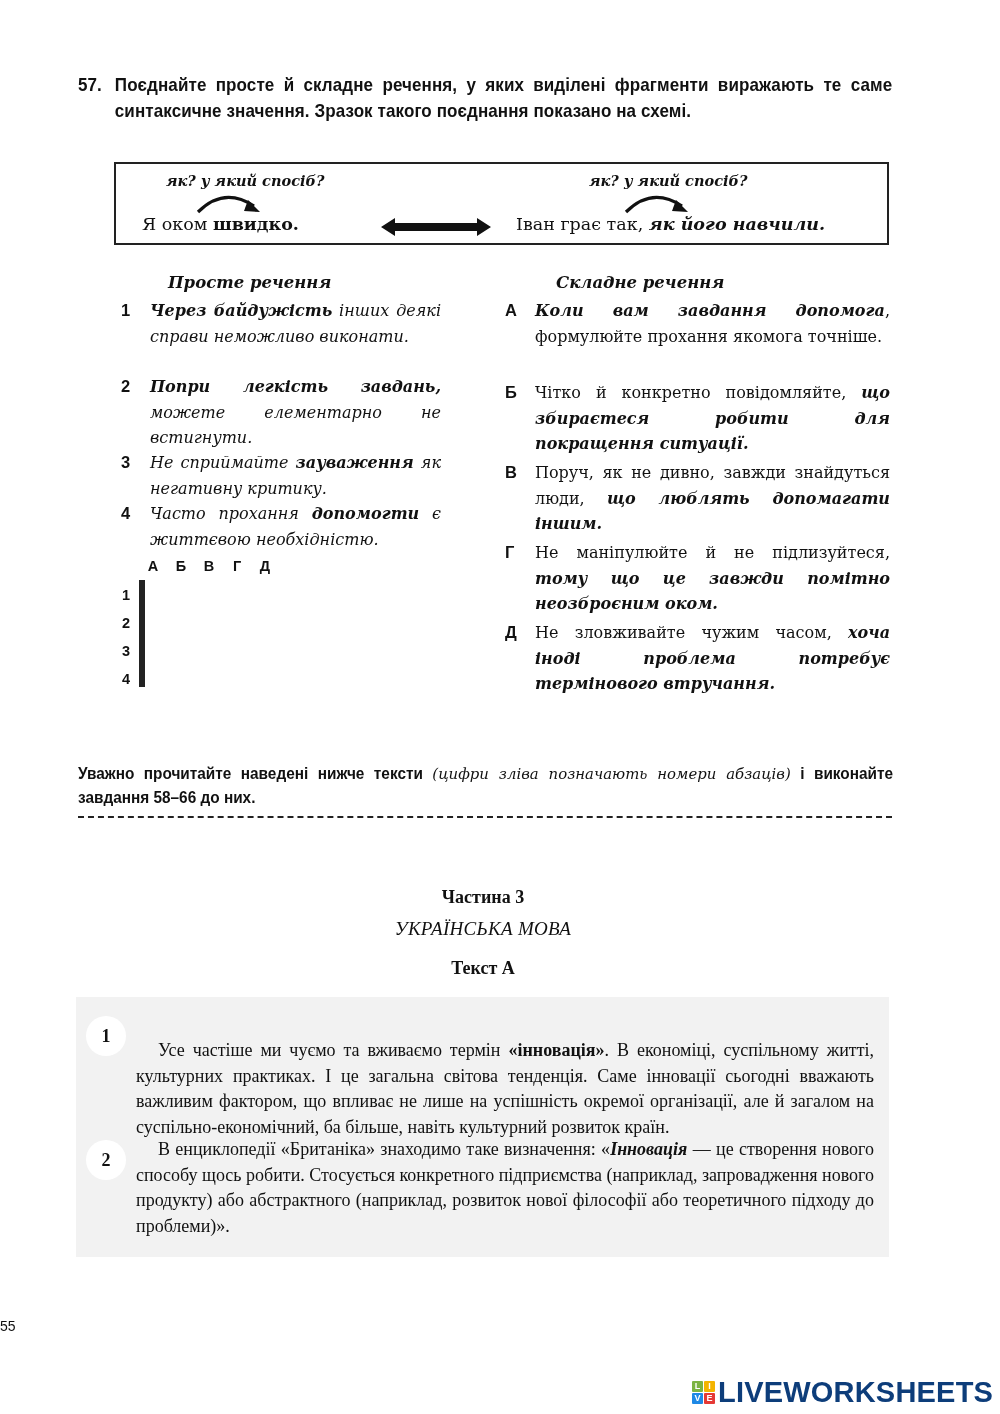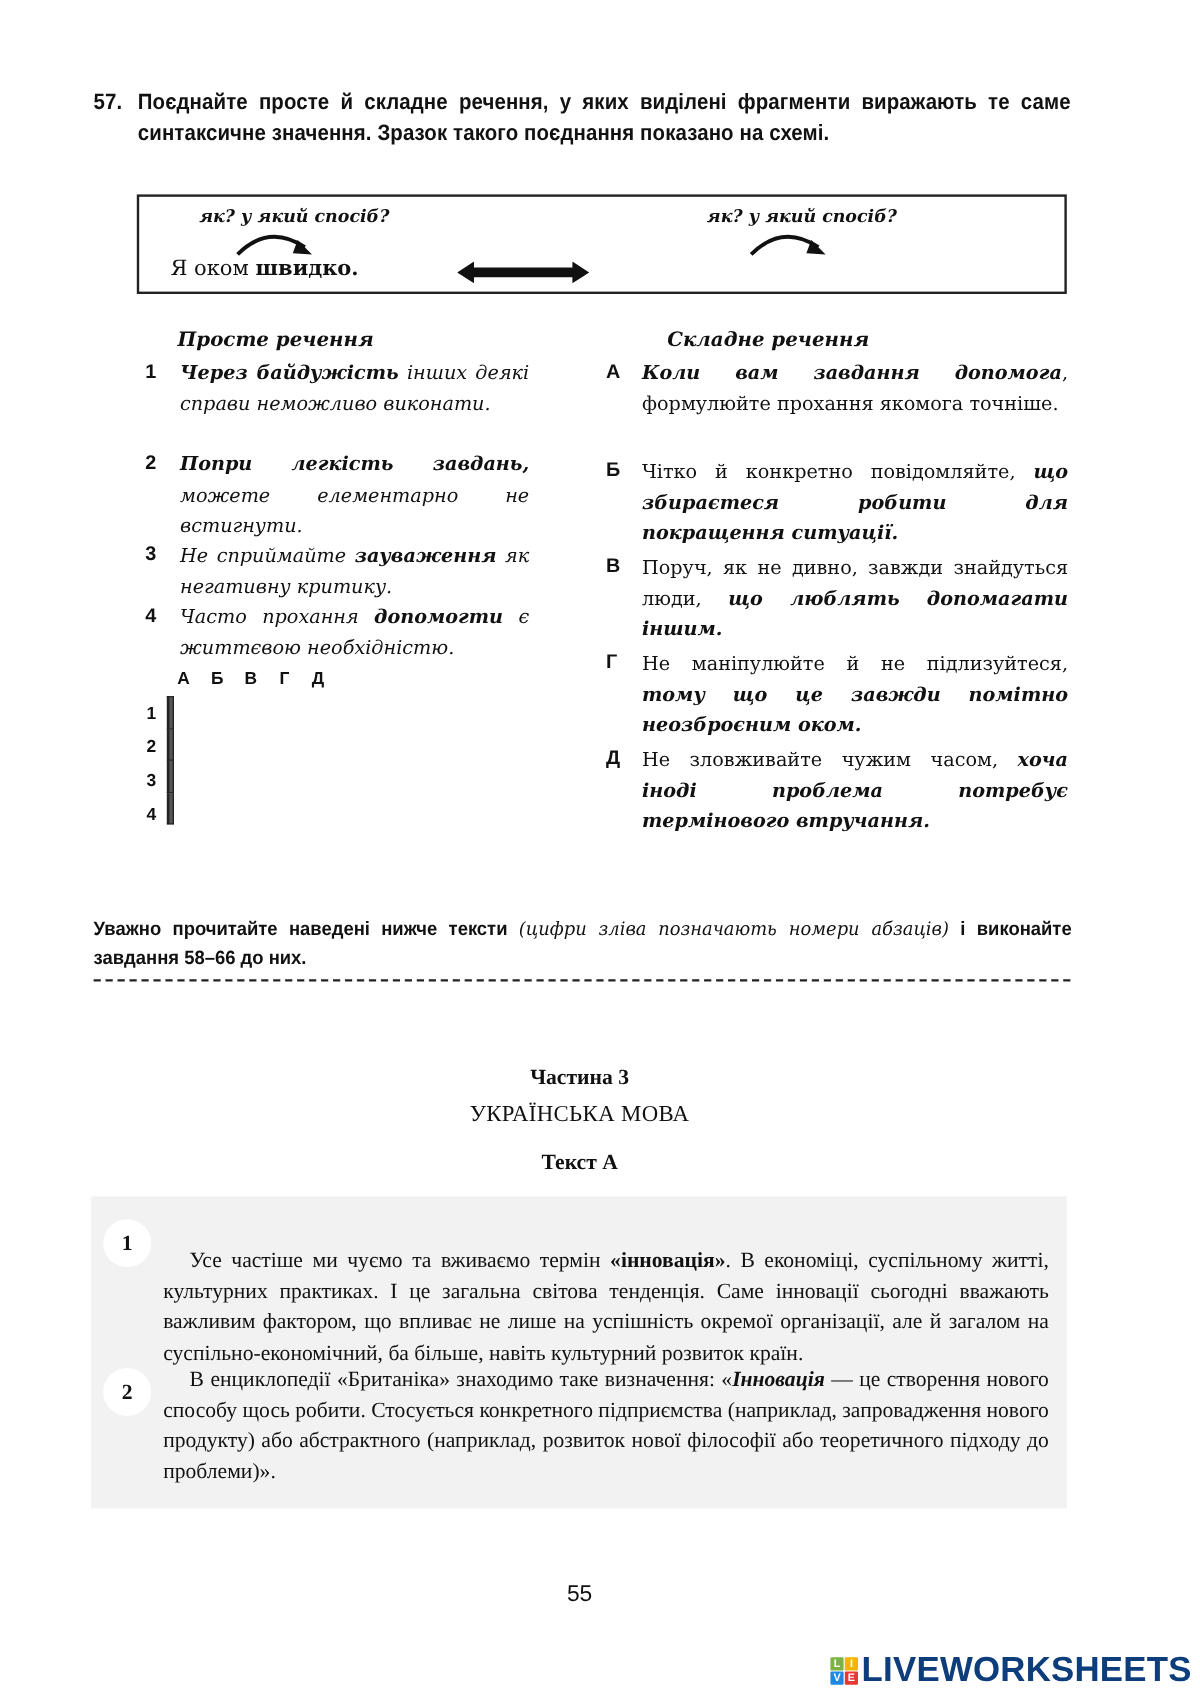--- a/index.html
+++ b/index.html
@@ -20,21 +20,21 @@
   .scheme .arc { position: absolute; }
   .scheme .arc1 { left: 78px; top: 26px; }
   .scheme .arc2 { left: 506px; top: 26px; }
   .scheme .s { position: absolute; top: 50px; font-family: "DejaVu Serif", serif; font-size: 17.5px; }
   .scheme .s1 { left: 26px; }
   .scheme .s2 { left: 400px; }
   .scheme .dbl { position: absolute; left: 265px; top: 54px; }
 
   
   .col-head { position: absolute; font-family: "DejaVu Serif", serif; font-style: italic; font-weight: bold; font-size: 16.5px; }
-  .col-head.left { left: 148px; top: 273px; }
+  .col-head.left { left: 168px; top: 273px; }
   .col-head.right { left: 556px; top: 273px; }
 
   .item { position: absolute; font-family: "DejaVu Serif", serif; font-size: 16px; line-height: 25.5px; }
   .item .mark { position: absolute; left: 0; top: 0; font-family: "Liberation Sans", sans-serif; font-weight: bold; font-size: 16.5px; }
   .item .body { display: block; text-align: justify; }
 
   .left-item { left: 121px; width: 320px; }
   .left-item .body { margin-left: 29px; font-style: italic; }
   .right-item { left: 505px; width: 385px; }
   .right-item .body { margin-left: 30px; }
@@ -47,34 +47,34 @@
   .grid td { width: 26.5px; height: 26.5px; border: 1.6px solid #222; padding: 0; box-sizing: border-box; }
 
   
   .instr { position: absolute; left: 78px; top: 762px; width: 815px; font-family: "Liberation Sans", sans-serif; font-weight: bold; font-size: 16px; line-height: 24px; text-align: justify; transform: scaleX(0.96); transform-origin: left top; width: 849px;}
   .instr .it-part { font-family: "DejaVu Serif", serif; font-style: italic; font-weight: normal; font-size: 15.5px; }
   .dashes { position: absolute; left: 78px; top: 816px; width: 814px; height: 0; border-top: 2px dashed #222; }
 
   
   .part-title { position: absolute; left: 0; width: 966px; text-align: center; font-family: "Liberation Serif", serif; }
   .pt1 { top: 887px; font-weight: bold; font-size: 18px; }
-  .pt2 { top: 918px; font-size: 19px; letter-spacing: 0.3px; }
+  .pt2 { top: 918px; font-size: 19px; letter-spacing: 0.3px; font-style: italic; }
   .pt3 { top: 958px; font-weight: bold; font-size: 18px; }
 
   
   .panel { position: absolute; left: 76px; top: 997px; width: 813px; height: 260px; background: #f2f2f2; }
   .pnum { position: absolute; width: 40px; height: 40px; border-radius: 50%; background: #ffffff; font-family: "Liberation Serif", serif; font-weight: bold; font-size: 18px; text-align: center; line-height: 40px; }
   .pnum1 { left: 10px; top: 19px; }
   .pnum2 { left: 10px; top: 143px; }
   .para { position: absolute; left: 60px; width: 738px; font-family: "Liberation Serif", serif; font-size: 18px; line-height: 25.5px; text-align: justify; }
   .para1 { top: 16px; margin-top: 25px; }
   .para2 { top: 140px; }
   .para .indent { display: inline-block; width: 22px; }
 
-  .page-num { position: absolute; left: 0; width: 966px; top: 1318px; text-align: center; font-family: "Liberation Sans", sans-serif; font-size: 19px; }
+  .page-num { position: absolute; left: 0; width: 966px; top: 1318px; text-align: left; font-family: "Liberation Sans", sans-serif; font-size: 14px; }
 
   
   .logo { position: absolute; left: 692px; top: 1376px; display: flex; align-items: center; }
   .logo-tiles { display: grid; grid-template-columns: 11px 11px; grid-template-rows: 11px 11px; gap: 1px; margin-right: 3px; }
   .tile { font-family: "Liberation Sans", sans-serif; font-weight: bold; font-size: 9px; color: #fff; text-align: center; line-height: 11px; border-radius: 1px; }
   .logo-text { font-family: "Liberation Sans", sans-serif; font-weight: bold; font-size: 29px; letter-spacing: 0.2px; }
 </style>
 </head>
 <body>
 
@@ -93,20 +93,21 @@
 
   <svg class="dbl" width="110" height="18" viewBox="0 0 110 18">
     <path d="M0 9 L14 0 L14 5 L96 5 L96 0 L110 9 L96 18 L96 13 L14 13 L14 18 Z" fill="#111"></path>
   </svg>
 
   <span class="q q2">як? у який спосіб?</span>
   <svg class="arc arc2" width="72" height="26" viewBox="0 0 72 26">
     <path d="M4 22 Q30 -4 60 16" fill="none" stroke="#111" stroke-width="3.2"></path>
     <path d="M54 10 L66 22 L50 21 Z" fill="#111"></path>
   </svg>
+  <span class="s s2"><span>Іван грає так, </span><span class="bi">як його навчили.</span></span>
 </div>
 
 <div class="col-head left">Просте речення</div>
 <div class="col-head right">Складне речення</div>
 
 <div class="item left-item" style="top:298px;">
   <span class="mark">1</span>
   <span class="body"><span class="bold">Через байдужість</span><span> інших деякі справи неможливо виконати.</span></span>
 </div>
 <div class="item left-item" style="top:374px;">

